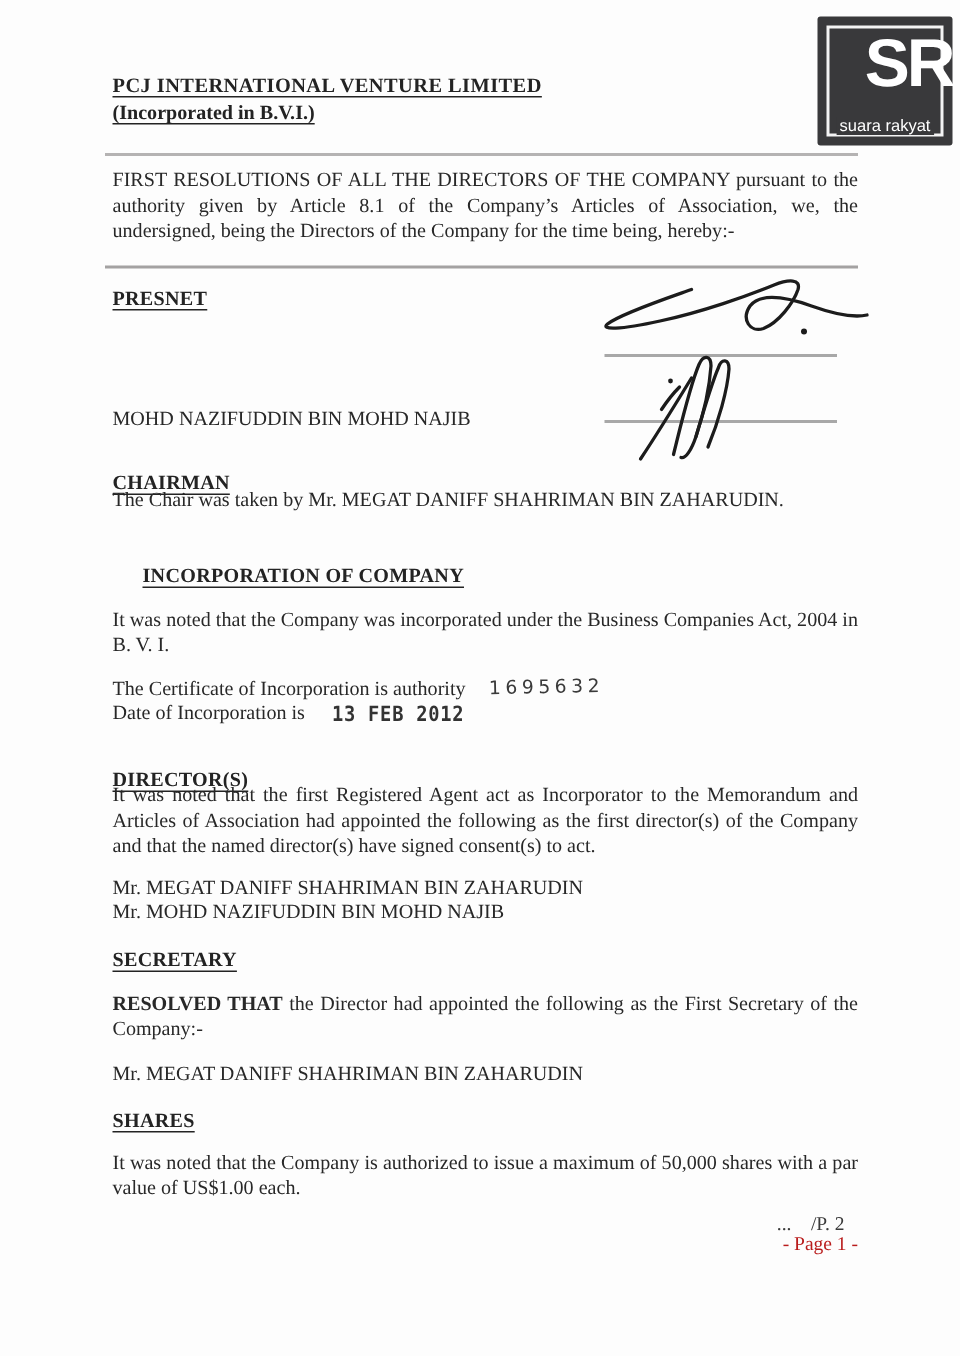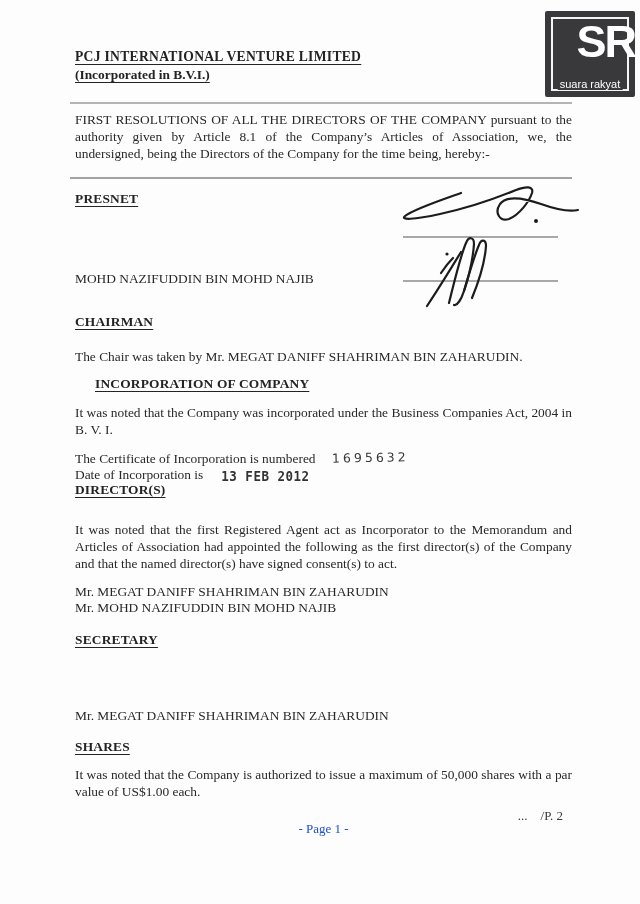--- a/index.html
+++ b/index.html
@@ -70,21 +70,21 @@
     font-family:"DejaVu Sans", sans-serif; font-size:12.5px; letter-spacing:3px;
     color:#3a3a3a; transform:rotate(-1.2deg) translateY(-1px);
   }
   .stamp {
     display:inline-block; margin-left:18px;
     font-family:"DejaVu Sans Mono", monospace; font-size:12.5px; letter-spacing:.5px;
     color:#333333; transform:scaleY(1.12) translateY(1px); font-weight:bold;
   }
 
   
-  .footer-page { left:75px; top:821px; width:497px; text-align:center; font-size:13px; color:#1d4ed8; }
+  .footer-page { left:75px; top:821px; width:497px; text-align:right; font-size:13px; color:#b91c1c; }
   .footer-next { top:808px; right:77px; font-size:13px; color:#3a3a3a; white-space:pre; }
 </style>
 </head>
 <body>
 
 <div class="page">
 
   <div class="abs title-block">
     <div class="doc-title">PCJ INTERNATIONAL VENTURE LIMITED</div>
     <div class="doc-subtitle">(Incorporated in B.V.I.)</div>
@@ -116,39 +116,42 @@
     <g fill="none" stroke="#1c1c1c" stroke-width="2.2" stroke-linecap="round">
       <path d="M 427 306 C 437 291 450 270 461 252"></path>
       <path d="M 441 273 C 445 267 449 262 453 258"></path>
       <circle cx="447" cy="254" r="1.6" fill="#1c1c1c" stroke="none"></circle>
       <path d="M 449 303 C 454 283 460 257 466 243 C 469 236 474 237 474 244 C 473 258 469 276 464 291 C 461 300 457 306 454 305"></path>
       <path d="M 464 291 C 469 274 475 254 479 245 C 481 239 486 239 486 246 C 485 260 479 281 472 298"></path>
     </g>
   </svg>
 
   <div class="abs heading" style="top:314px;">CHAIRMAN</div>
-  <div class="abs line" style="top:348px;">The Chair was taken by Mr. MEGAT DANIFF SHAHRIMAN BIN ZAHARUDIN.</div>
+  <div class="abs line" style="top:324px;">The Chair was taken by Mr. MEGAT DANIFF SHAHRIMAN BIN ZAHARUDIN.</div>
 
   <div class="abs heading" style="top:376px;margin-left:20px;">INCORPORATION OF COMPANY</div>
   <div class="abs para" style="top:404px;">It was noted that the Company was incorporated under the Business Companies Act, 2004 in B. V. I.</div>
   <div class="abs line" style="top:450px;">
-    <span>The Certificate of Incorporation is numbered</span><span class="handwritten">1695632</span>
+    <span>The Certificate of Incorporation is authority</span><span class="handwritten">1695632</span>
   </div>
   <div class="abs line" style="top:466px;">
     <span>Date of Incorporation is</span><span class="stamp">13 FEB 2012</span>
   </div>
 
-  <div class="abs heading" style="top:482px;">DIRECTOR(S)</div>
+  <div class="abs heading" style="top:512px;">DIRECTOR(S)</div>
   <div class="abs para" style="top:521px;">It was noted that the first Registered Agent act as Incorporator to the Memorandum and Articles of Association had appointed the following as the first director(s) of the Company and that the named director(s) have signed consent(s) to act.</div>
   <div class="abs names" style="top:584px;">
     <div>Mr. MEGAT DANIFF SHAHRIMAN BIN ZAHARUDIN</div>
     <div>Mr. MOHD NAZIFUDDIN BIN MOHD NAJIB</div>
   </div>
 
   <div class="abs heading" style="top:632px;">SECRETARY</div>
+  <div class="abs para" style="top:660px;">
+    <span class="bold">RESOLVED THAT</span><span> the Director had appointed the following as the First Secretary of the Company:-</span>
+  </div>
   <div class="abs line" style="top:707px;">Mr. MEGAT DANIFF SHAHRIMAN BIN ZAHARUDIN</div>
 
   <div class="abs heading" style="top:739px;">SHARES</div>
   <div class="abs para" style="top:766px;">It was noted that the Company is authorized to issue a maximum of 50,000 shares with a par value of US$1.00 each.</div>
 
   <div class="abs footer-page">- Page 1 -</div>
   <div class="abs footer-next">...    /P. 2</div>
 
 </div>
 

